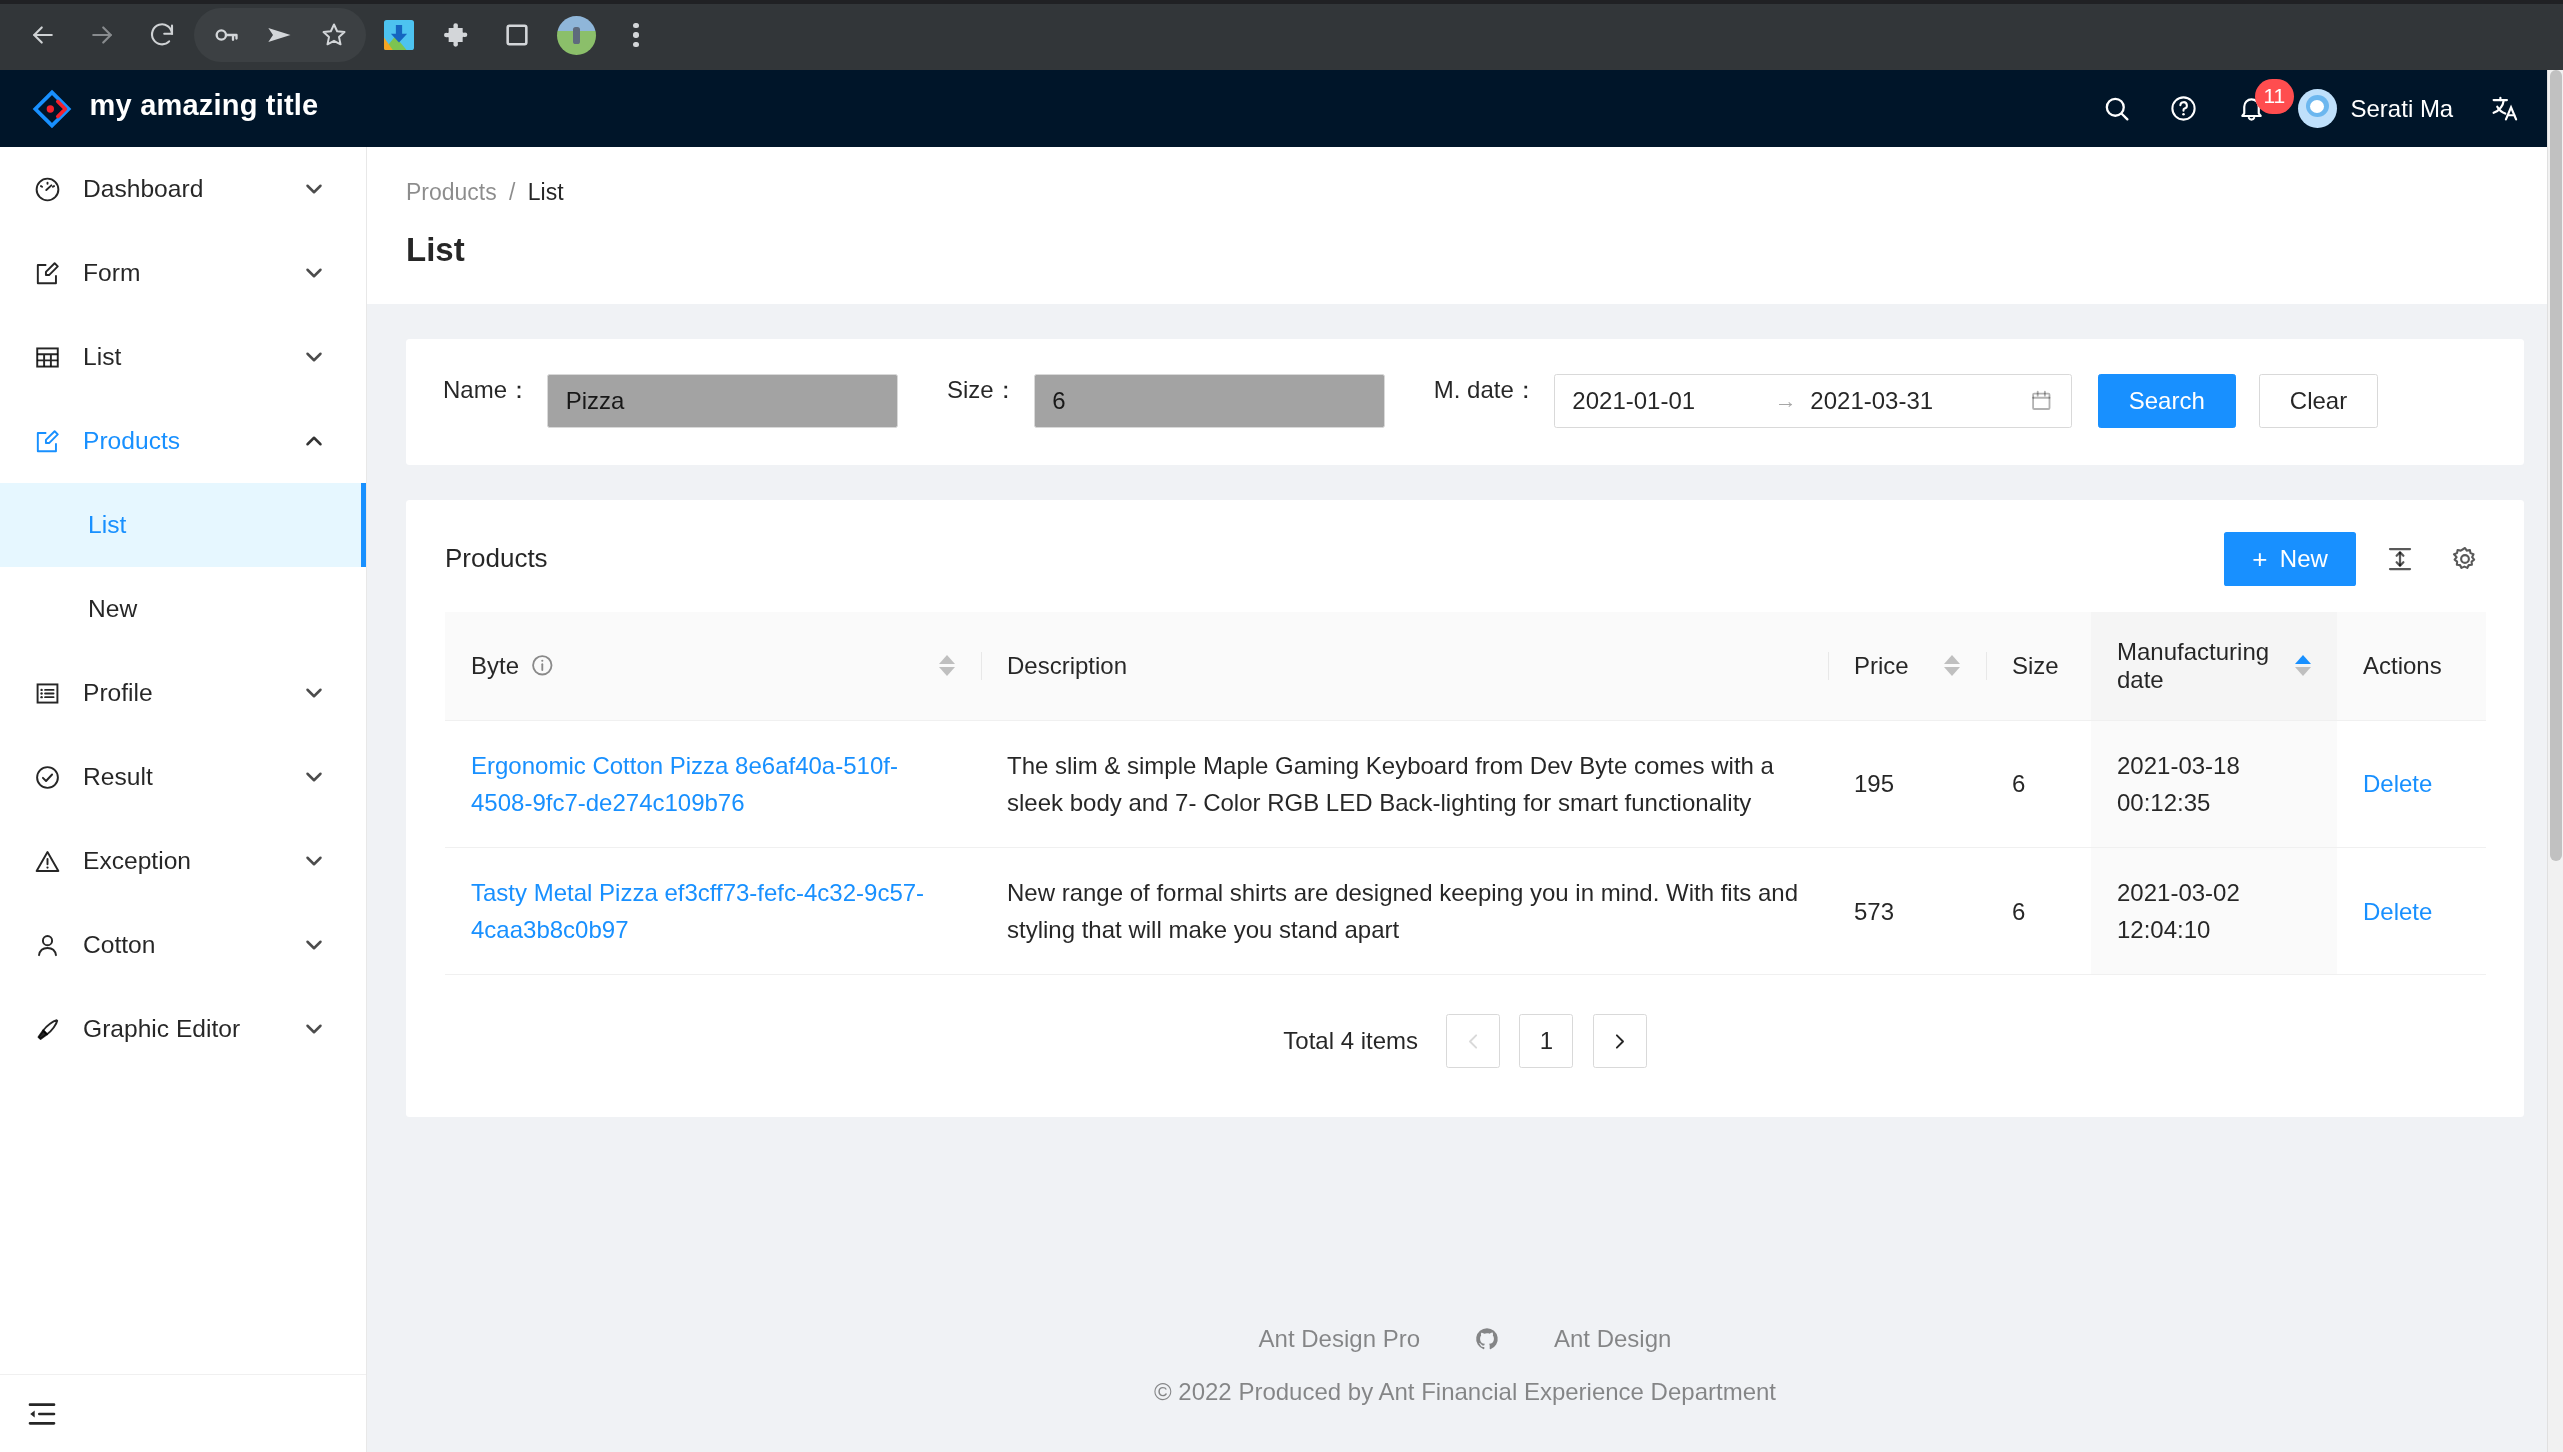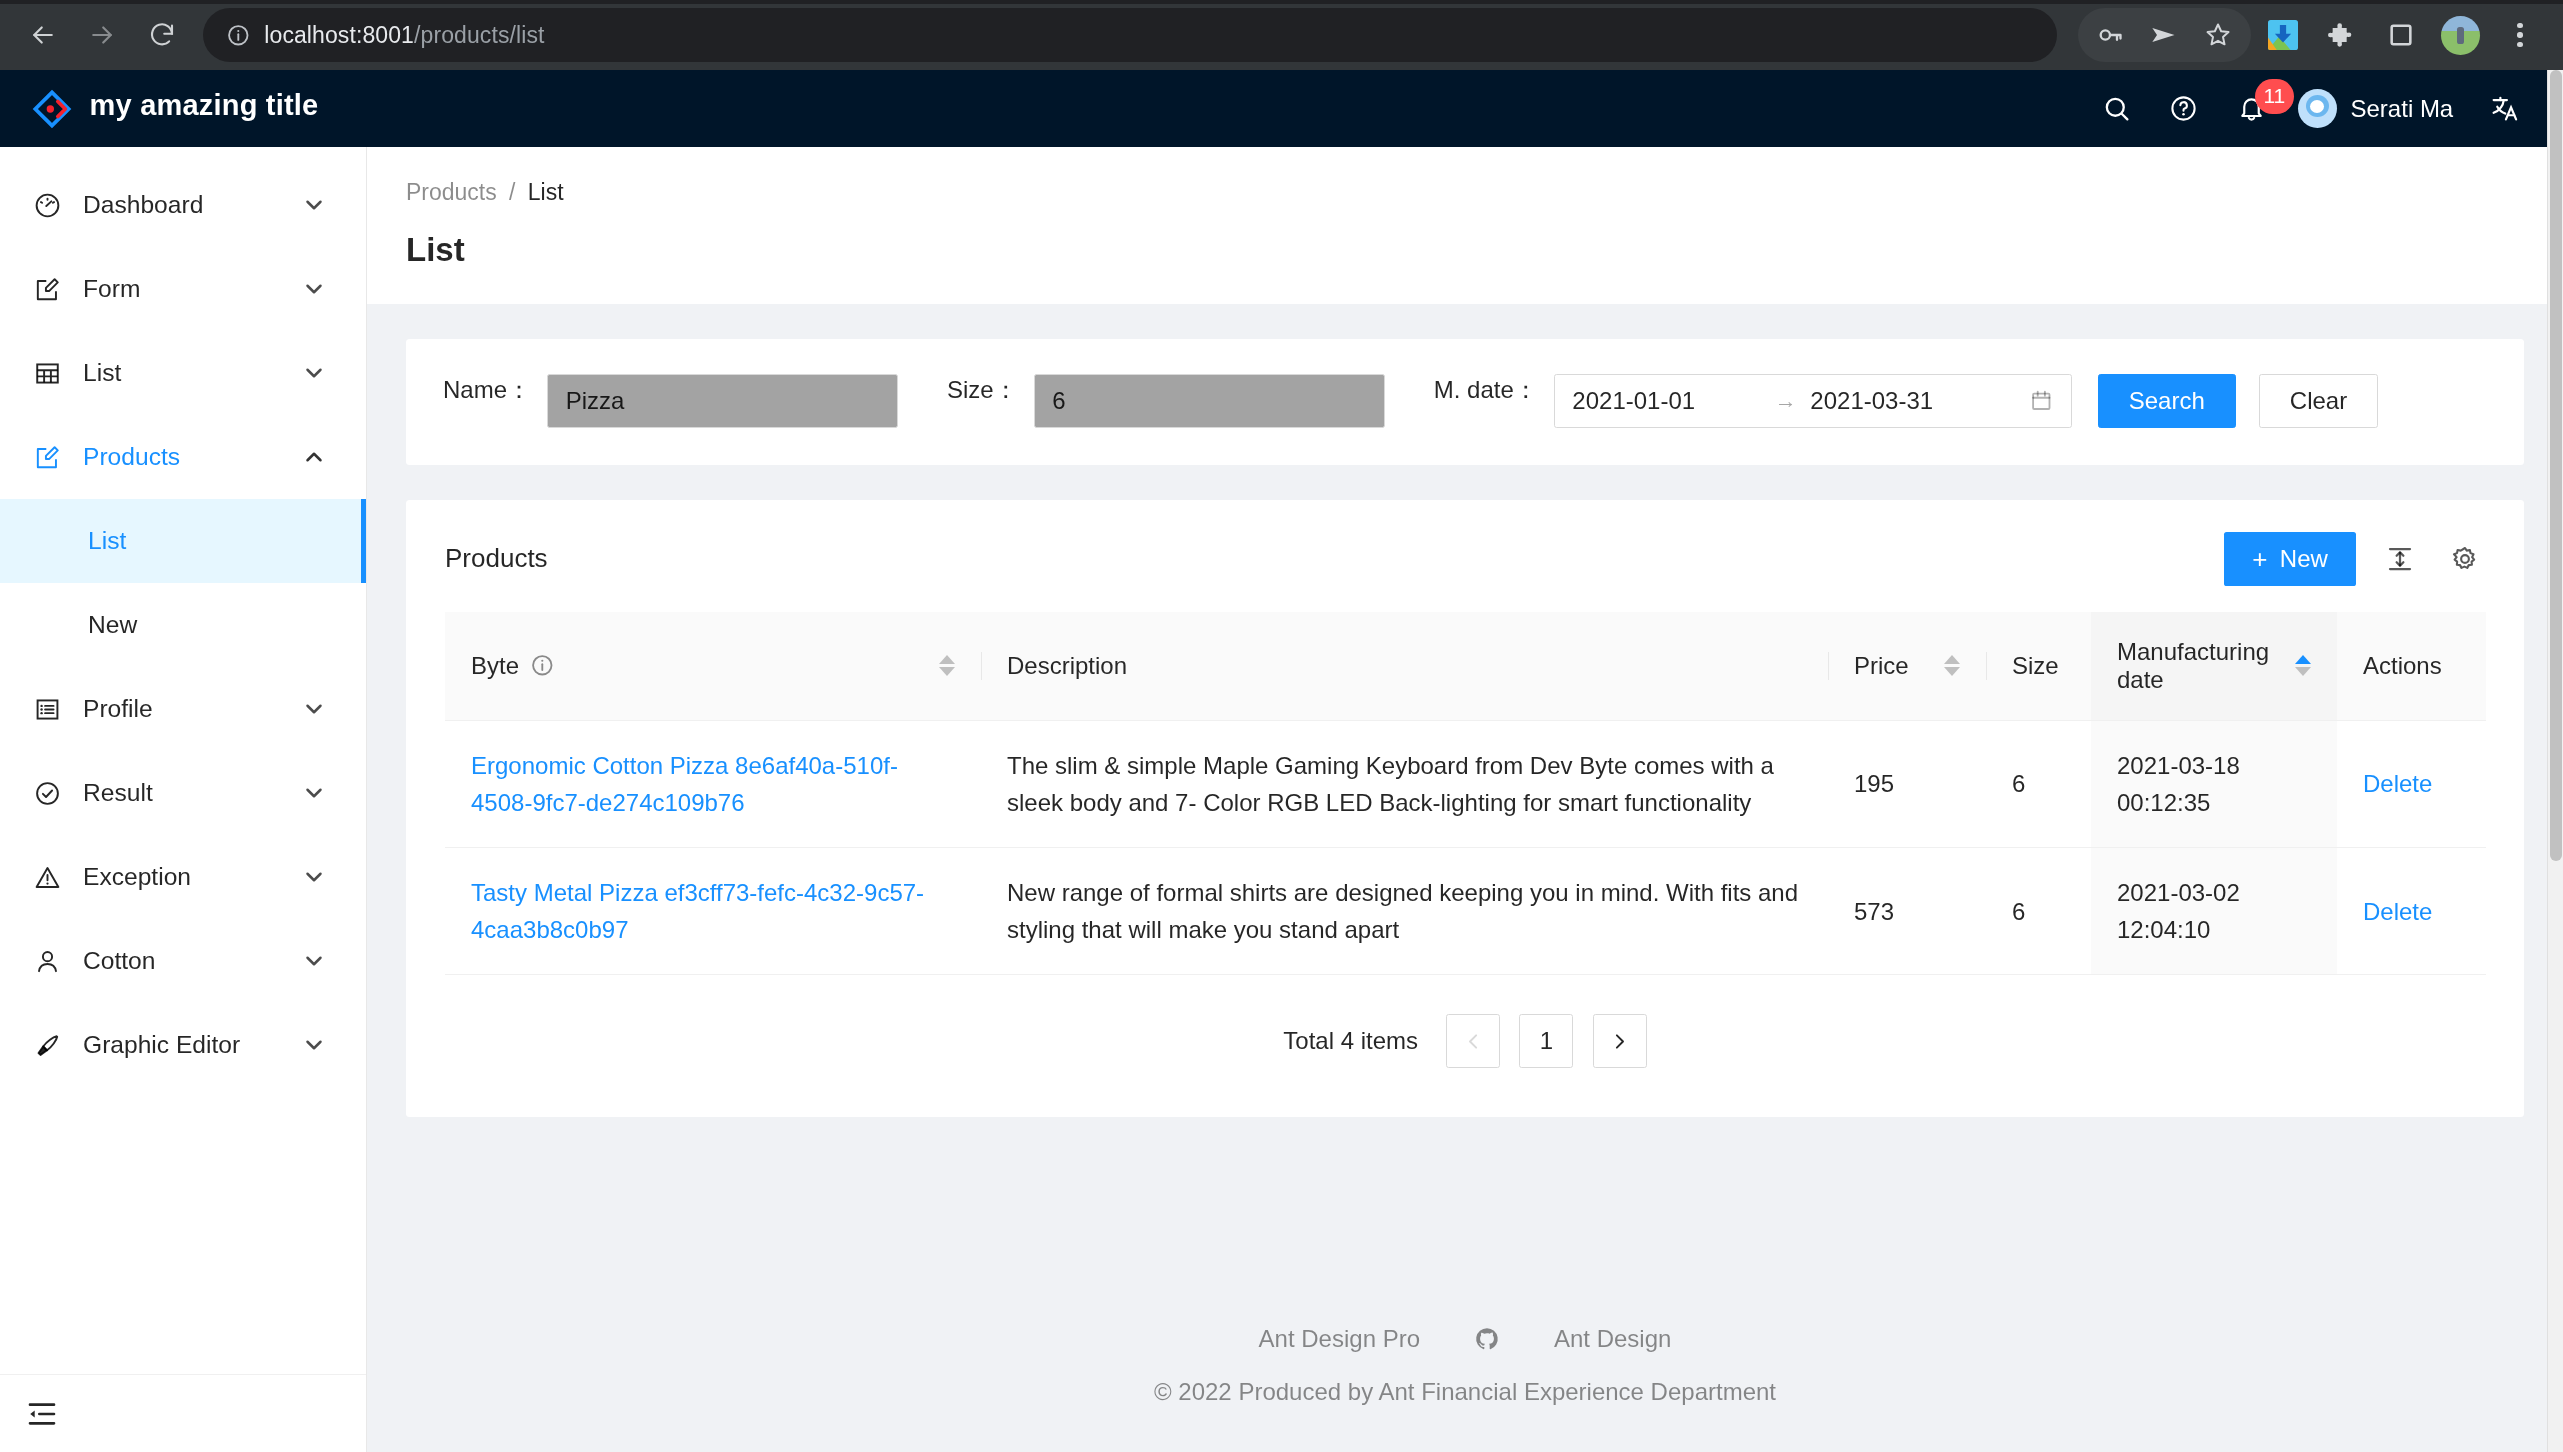--- a/index.html
+++ b/index.html
@@ -93,21 +93,21 @@
   
   .layout { display:flex; height: calc(1453px - 70px - 77px); }
 
   
   .sidebar {
     width: 367px; background:#fff; flex:none;
     border-right: 0.9px solid #e8e8e8;
     display:flex; flex-direction:column;
     position:relative;
   }
-  .menu { padding-top: 16px; flex:1; }
+  .menu { padding-top: 0; flex:1; }
   .menu-item {
     height: 84px; display:flex; align-items:center; gap: 21px;
     padding: 0 39px 0 32px; color: rgba(0,0,0,.85); font-size: 24.6px;
     white-space:nowrap;
   }
   .menu-item .mi-icon { width:30px;height:30px;flex:none;display:flex;align-items:center;justify-content:center;}
   .menu-item .mi-icon svg { width:29px;height:29px;}
   .menu-item .mi-label { flex:1; }
   .menu-item .chev { width:26px;height:26px;flex:none;color:rgba(0,0,0,.7);}
   .menu-item.active-parent { color:#1890ff; }
@@ -257,28 +257,20 @@
         <path d="M13 6l6 6-6 6"></path>
       </svg>
   </div>
   <div class="nav-btn">
     <svg viewBox="0 0 24 24" fill="none" stroke="currentColor" stroke-width="1.7" stroke-linecap="round">
         <path d="M20 11a8 8 0 1 0-2.3 6.1"></path>
         <path d="M20 4.5V11h-6.2"></path>
       </svg>
   </div>
 
-  <div class="omnibox">
-    <svg class="info-ic" viewBox="0 0 24 24" fill="none" stroke="currentColor" stroke-width="1.8">
-        <circle cx="12" cy="12" r="9"></circle>
-        <path d="M12 11v5.5" stroke-linecap="round"></path>
-        <circle cx="12" cy="7.8" r="1" fill="currentColor" stroke="none"></circle>
-      </svg>
-    <div class="url"><span>localhost:8001</span><span class="dim">/products/list</span></div>
-  </div>
 
   <div class="tool-cluster">
     <div class="tool-ic">
       <svg viewBox="0 0 24 24" fill="none" stroke="currentColor" stroke-width="2">
           <circle cx="8" cy="12" r="4"></circle>
           <path d="M12 12h9M18 12v4M21 12v3" stroke-linecap="round"></path>
         </svg>
     </div>
     <div class="tool-ic">
       <svg viewBox="0 0 24 24" fill="currentColor">

